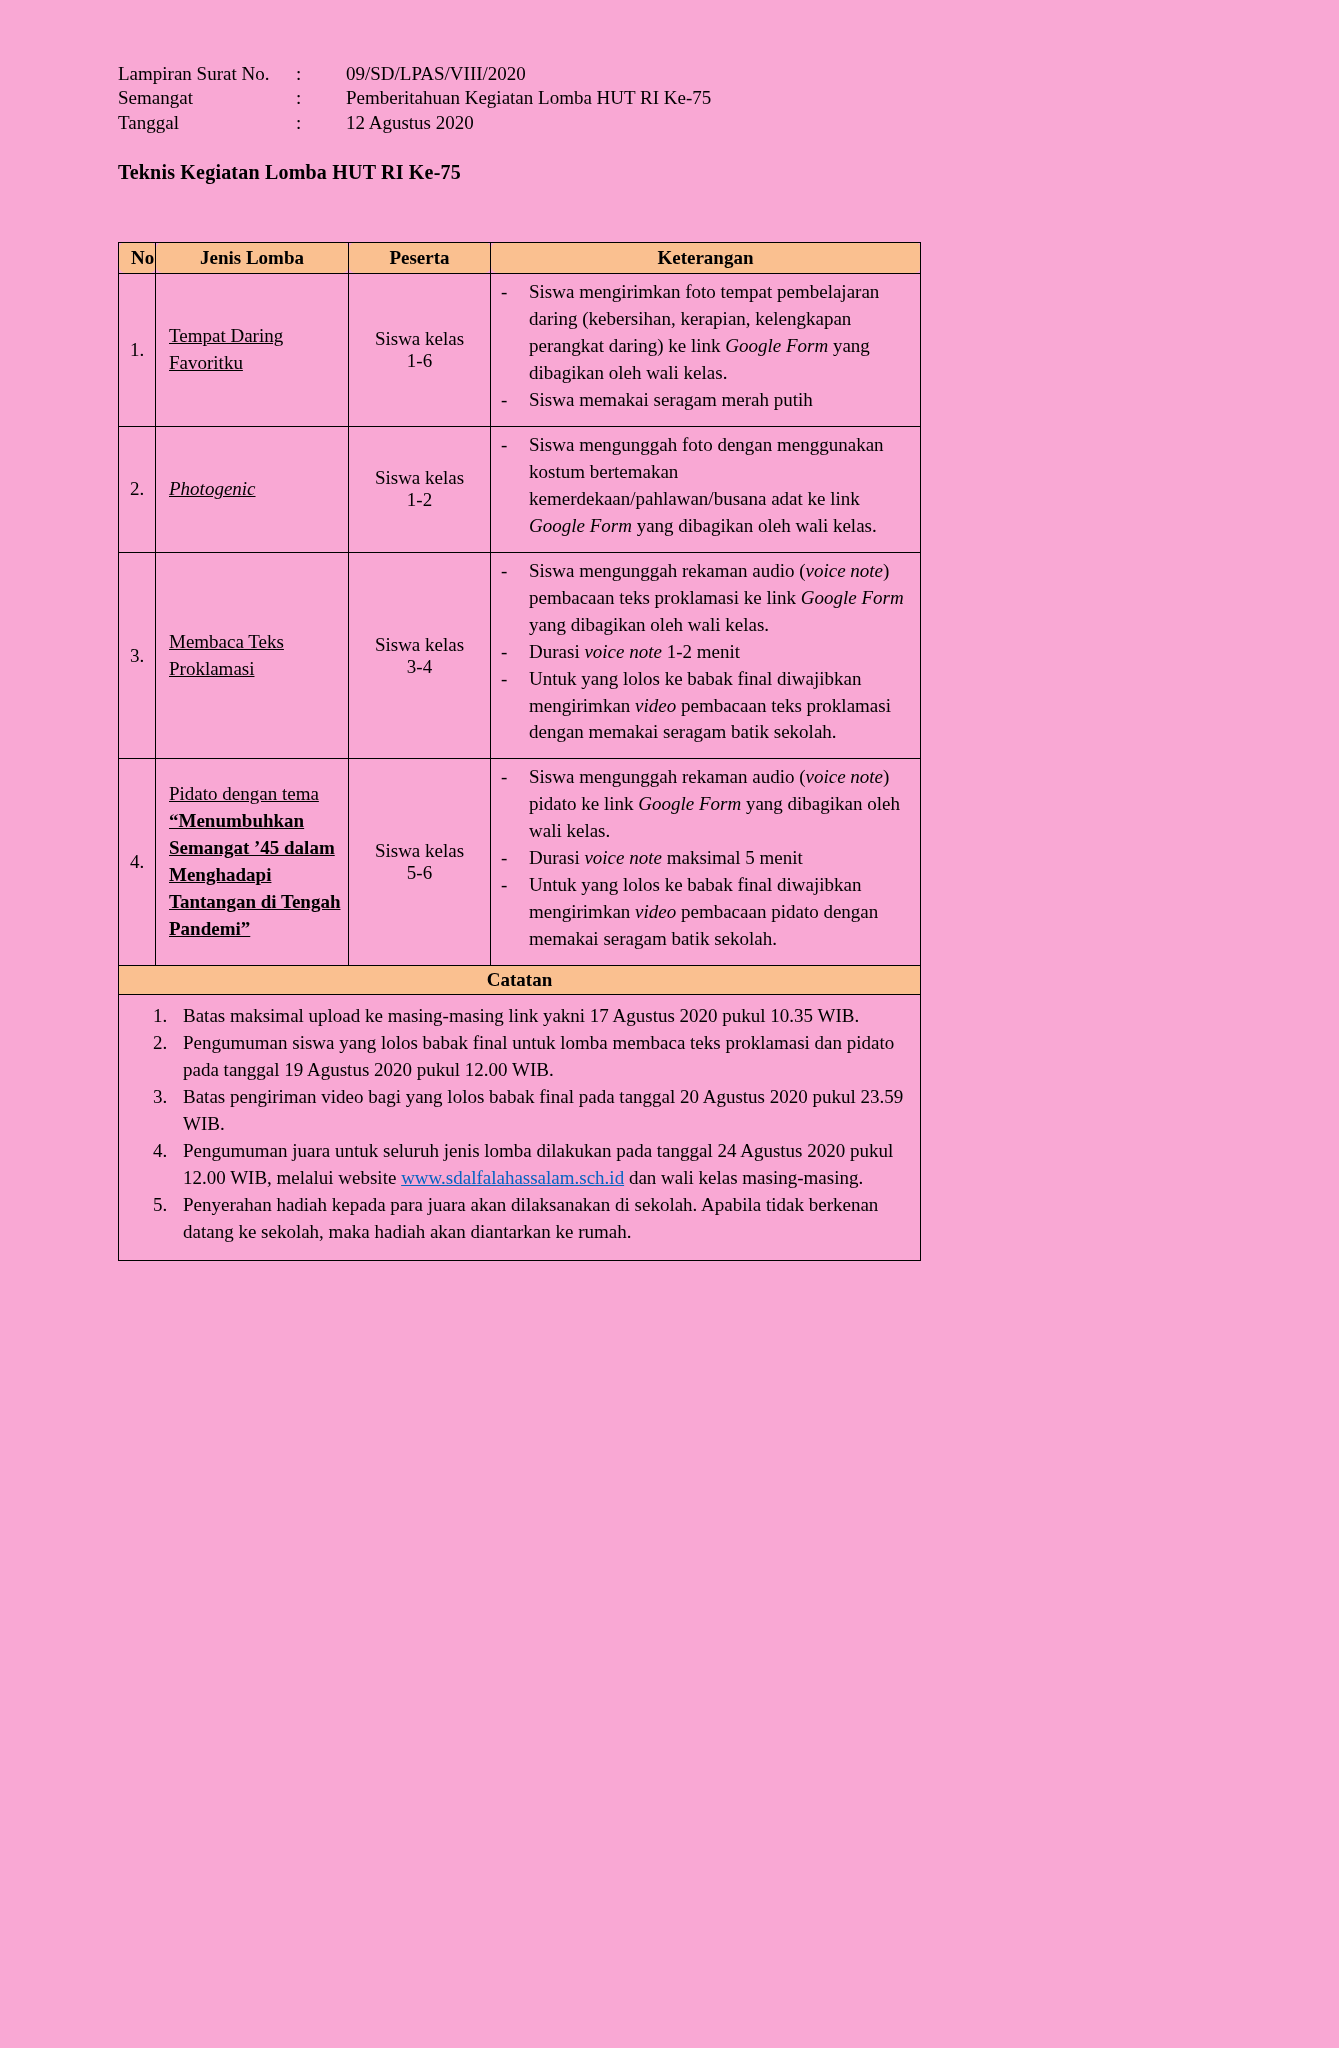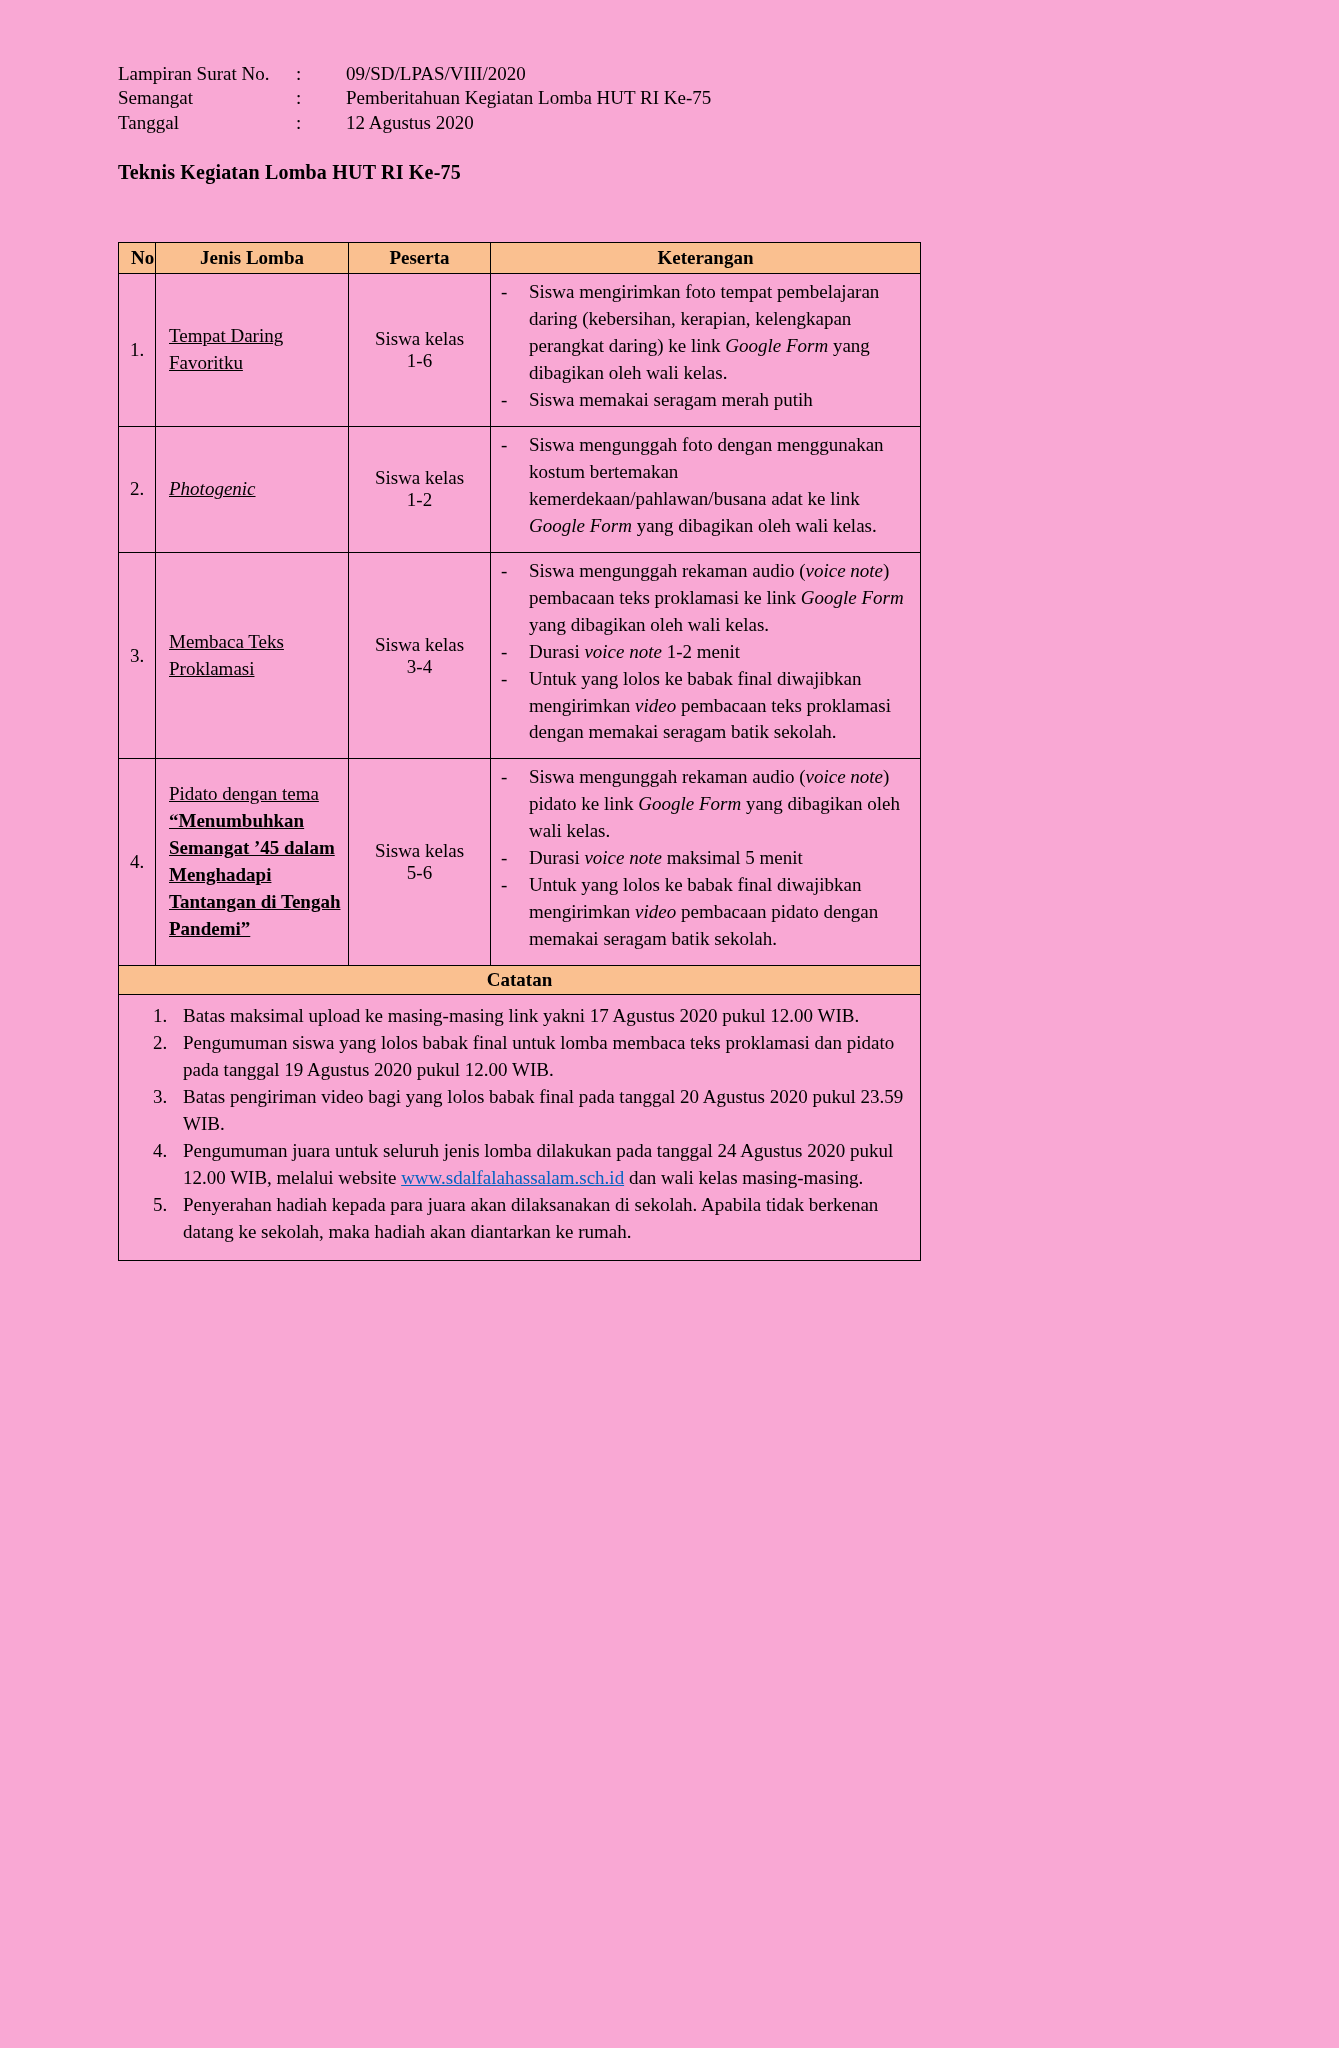--- a/index.html
+++ b/index.html
@@ -18,21 +18,21 @@
     font-weight:bold;font-size:20px;
     margin-top:26px;letter-spacing:0.2px;
   }
   table.lomba{
     border-collapse:collapse;width:802px;margin-top:58px;
     font-size:19px;table-layout:fixed;
   }
   table.lomba th, table.lomba td{border:1px solid #000;}
   thead th{
     background:#FAC090;font-weight:bold;text-align:center;
-    padding:4px 12px;font-size:19px;
+    padding:4px 12px;font-size:19px;border-radius:7px;
   }
   td.c-no{text-align:center;vertical-align:middle;padding:4px 2px;}
   td.c-jenis{vertical-align:middle;padding:6px 4px 6px 13px;line-height:1.42;text-decoration:underline;}
   td.c-peserta{text-align:center;vertical-align:middle;padding:4px 16px;}
   td.c-ket{vertical-align:top;padding:5px 8px 12px 10px;line-height:1.42;}
   .ket-item{display:flex;}
   .dash{flex:none;width:28px;}
   .ket-text{flex:1;}
   td.catatan{
     background:#FAC090;font-weight:bold;text-align:center;padding:3px 2px;
@@ -154,21 +154,21 @@
         </tbody>
       <tbody>
         <tr>
           <td colspan="4" class="catatan">Catatan</td>
         </tr>
         <tr>
           <td colspan="4" class="notes-cell">
             <div>
                 <div class="note-row">
                   <span class="note-num">1.</span>
-                  <div class="note-text"><span>Batas maksimal upload ke masing-masing link yakni 17 Agustus 2020 pukul 12.00 WIB.</span></div>
+                  <div class="note-text"><span>Batas maksimal upload ke masing-masing link yakni 17 Agustus 2020 pukul 10.35 WIB.</span></div>
                 </div>
                 <div class="note-row">
                   <span class="note-num">2.</span>
                   <div class="note-text"><span>Pengumuman siswa yang lolos babak final untuk lomba membaca teks proklamasi dan pidato pada tanggal 19 Agustus 2020 pukul 12.00 WIB.</span></div>
                 </div>
                 <div class="note-row">
                   <span class="note-num">3.</span>
                   <div class="note-text"><span>Batas pengiriman video bagi yang lolos babak final pada tanggal 20 Agustus 2020 pukul 23.59 WIB.</span></div>
                 </div>
                 <div class="note-row">

